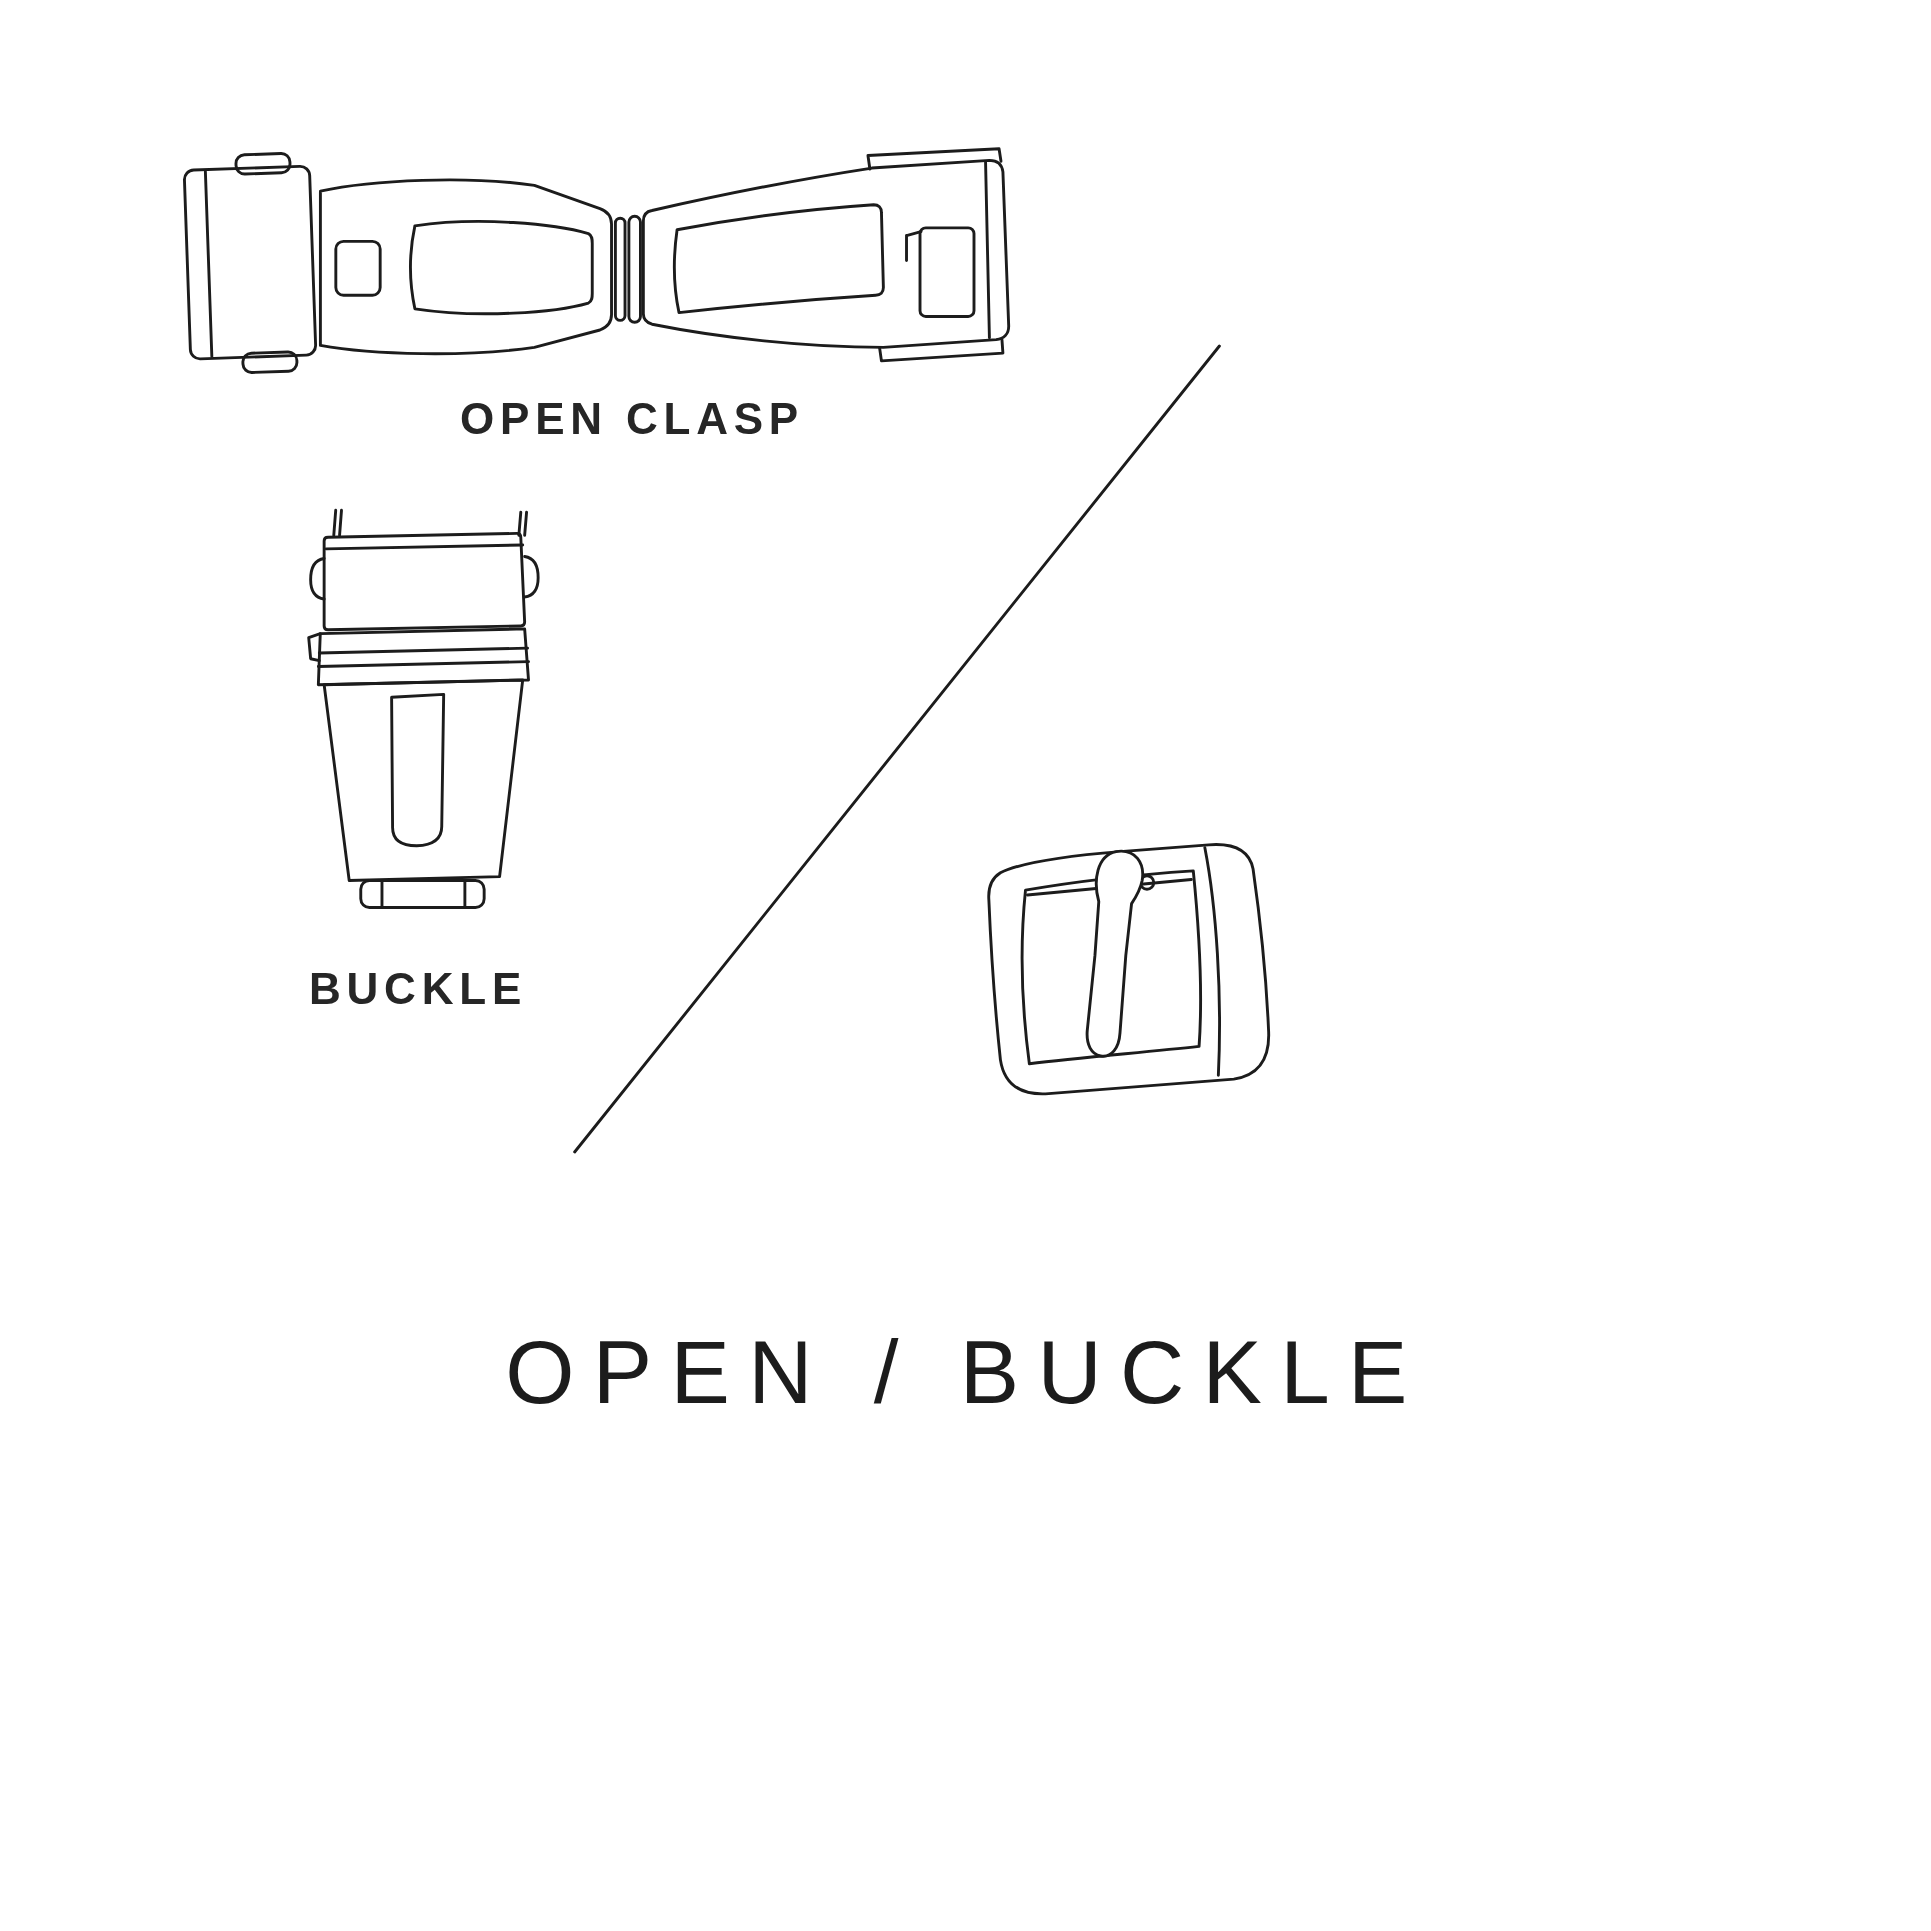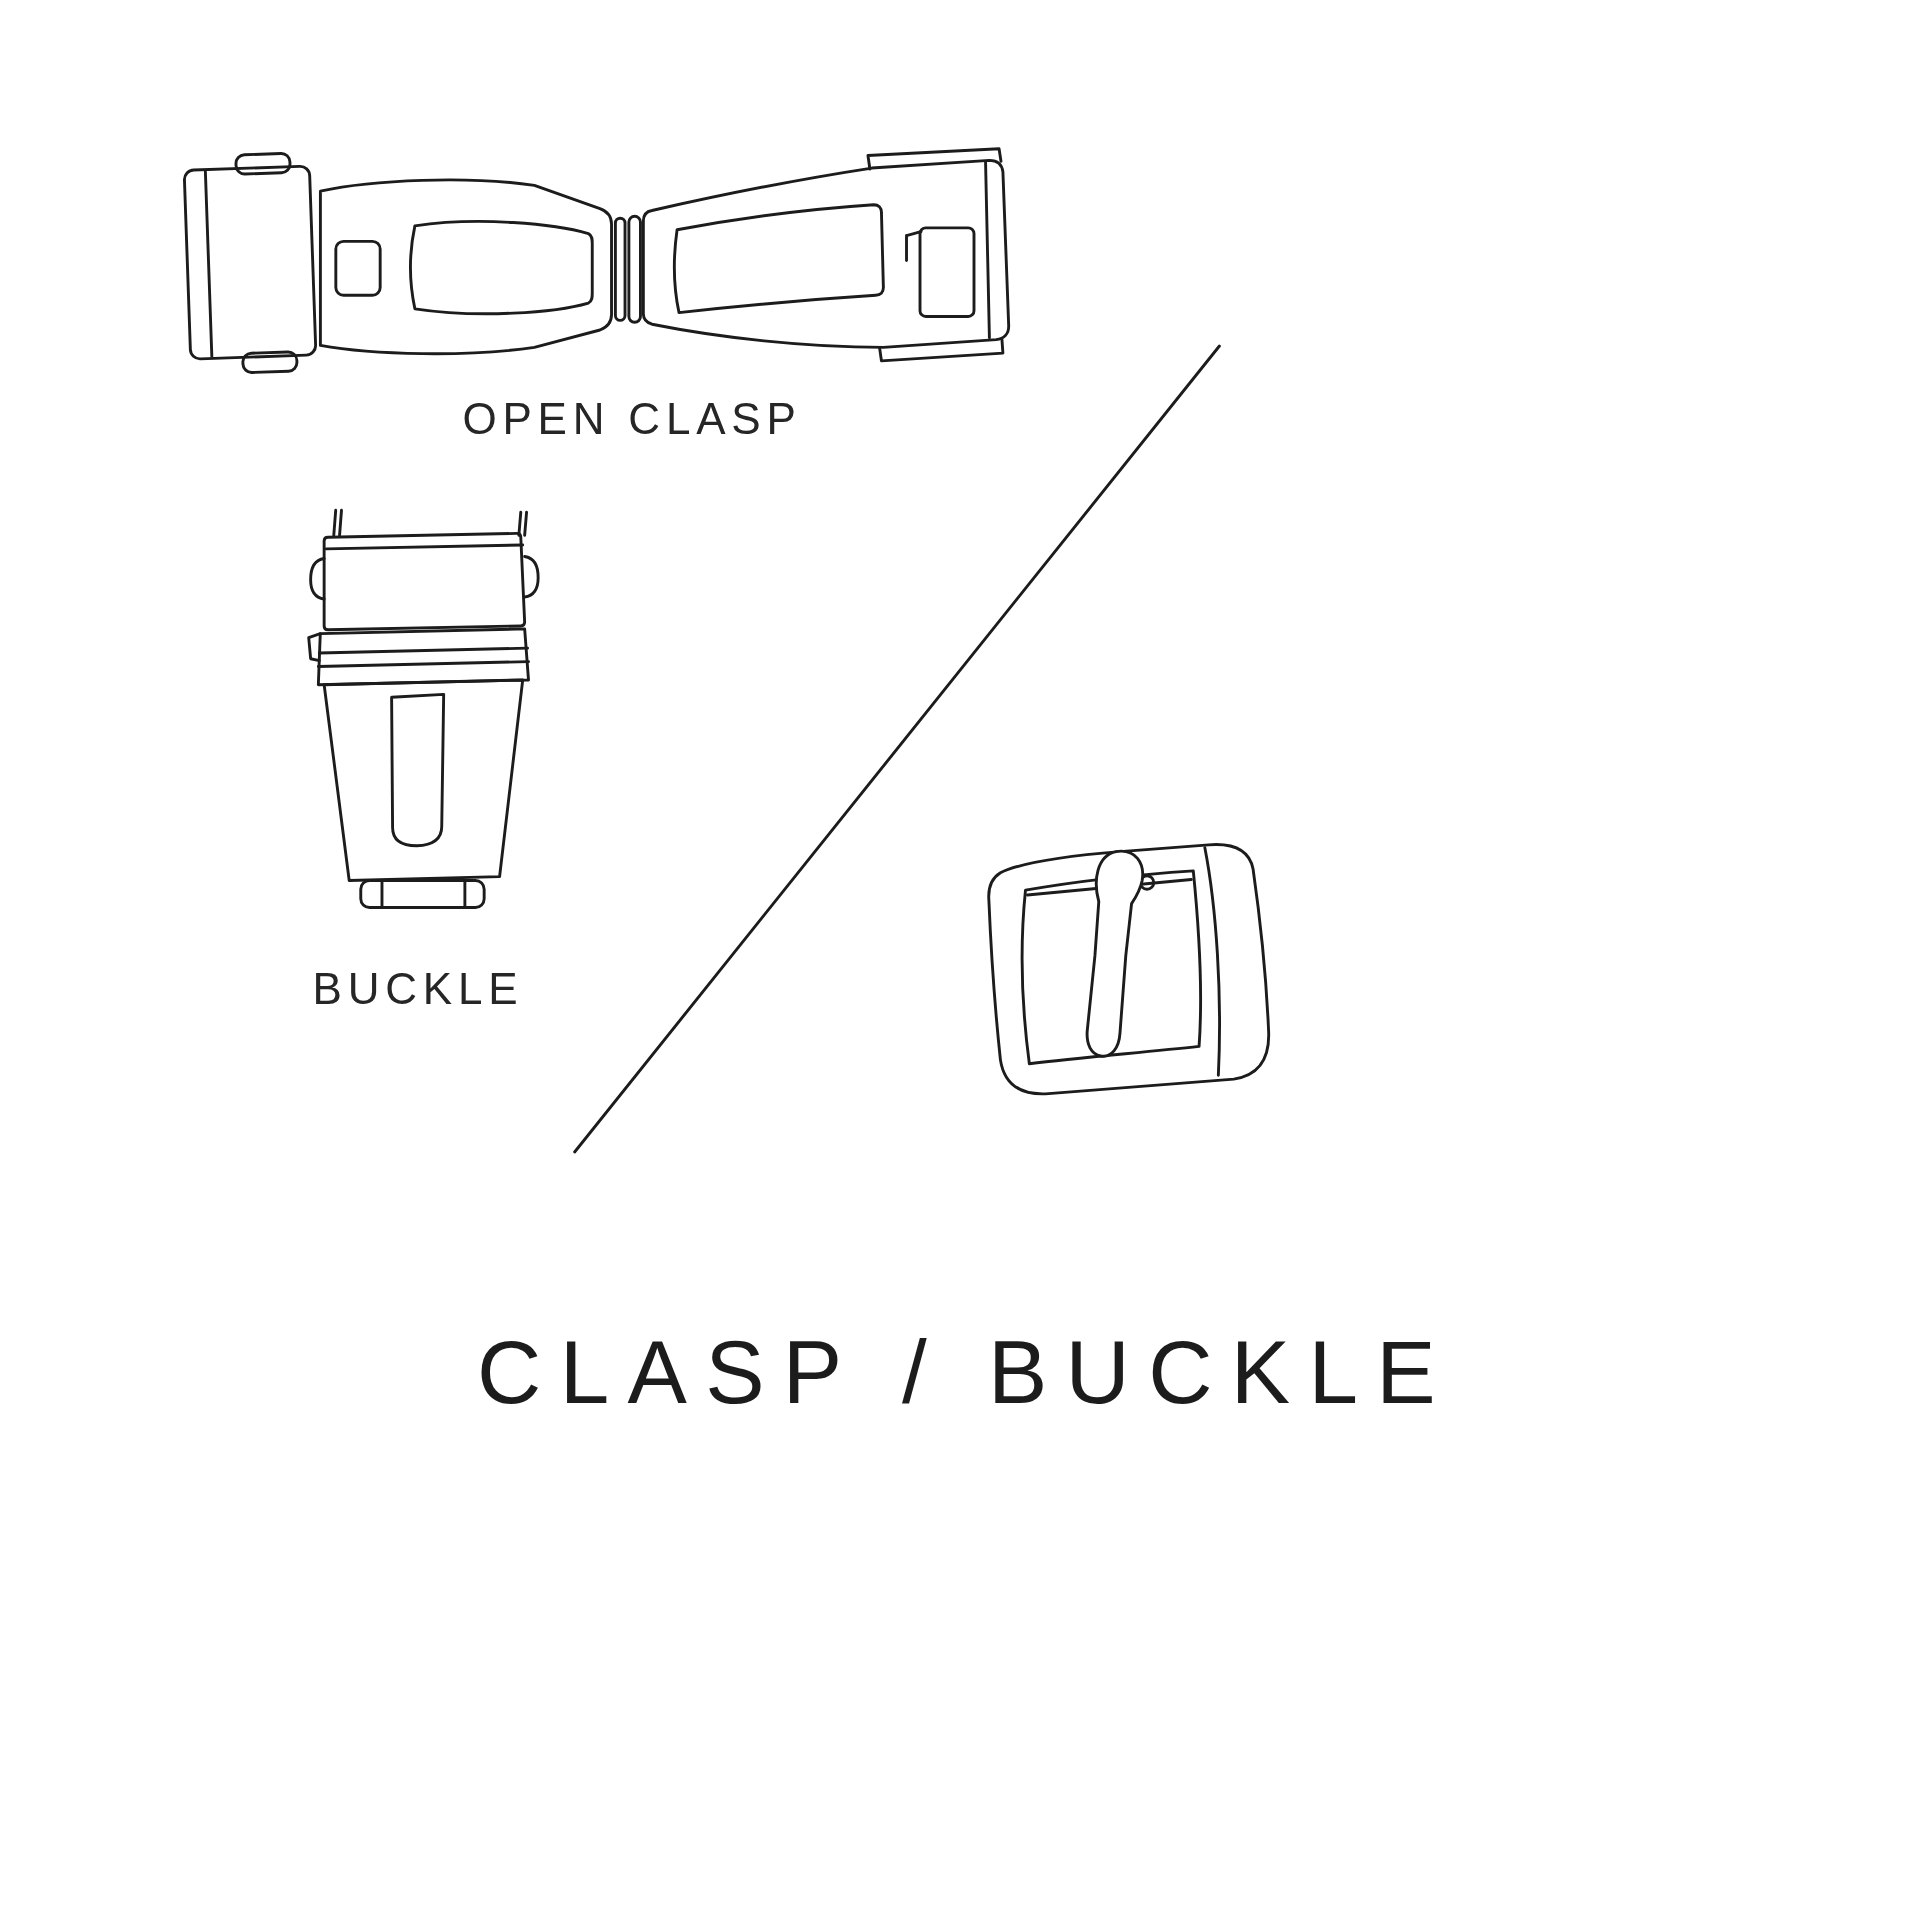--- a/index.html
+++ b/index.html
@@ -14,21 +14,21 @@
   .ill{position:absolute;}
   .ill path,.ill rect,.ill line,.ill circle{
     fill:none;stroke:#1c1c1c;stroke-width:3;
     stroke-linejoin:round;stroke-linecap:round;
   }
   .ill .fillwhite{fill:#ffffff;}
   .caption{
     position:absolute;
     color:#262626;
     font-size:44px;
-    font-weight:400;
+    font-weight:700;
     letter-spacing:5.8px;
     text-align:center;
   }
   .title{
     position:absolute;
     left:0;right:0;
     top:1321px;
     color:#1c1c1c;
     font-size:89px;
     font-weight:300;
@@ -114,16 +114,16 @@
     </g>
     <g>
       <line x1="74" y1="57" x2="244" y2="41"></line>
       <circle cx="198" cy="44" r="7"></circle>
     </g>
     <g>
       <path class="fillwhite" d="M148,64 C142,42 146,16 166,12 C186,9 196,24 193,42 C191,52 186,60 182,66 L176,120 L170,200 C169,216 161,226 150,224 C140,222 135,212 136,198 L144,120 Z"></path>
     </g>
   </svg>
 
-  <div class="title">CLASP / BUCKLE</div>
+  <div class="title">OPEN / BUCKLE</div>
 
 </div>
 
 
 </body></html>

